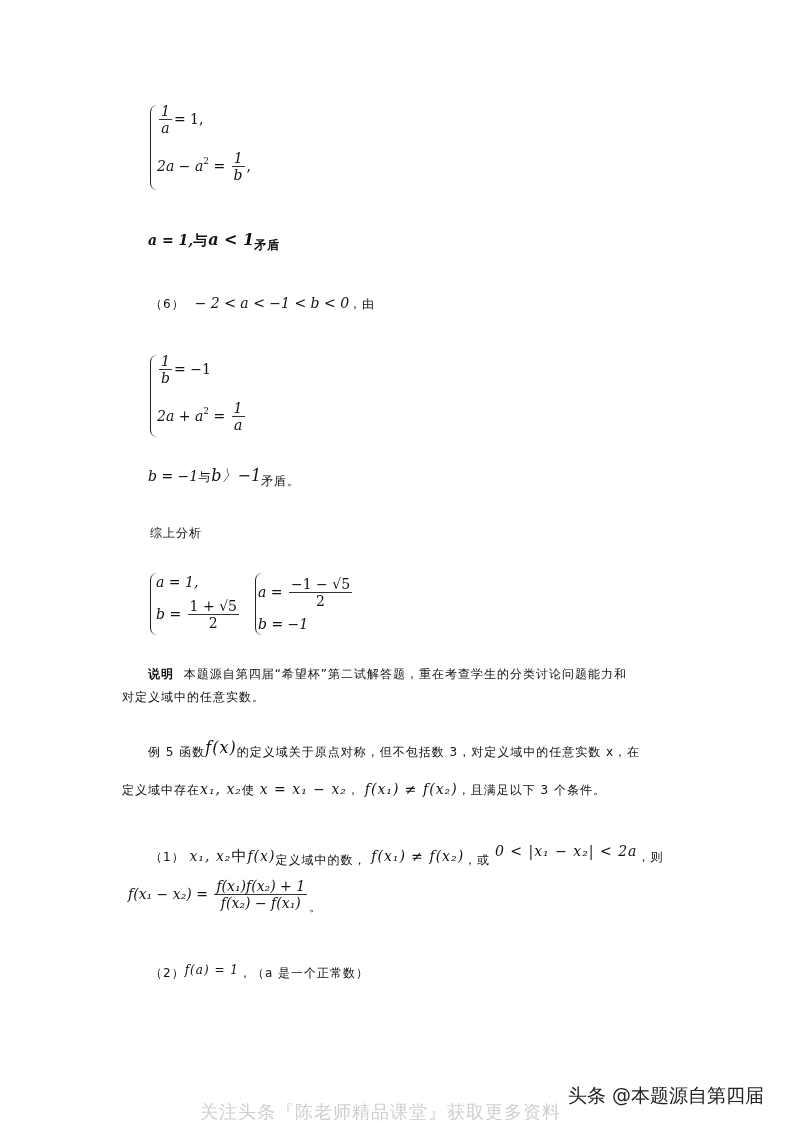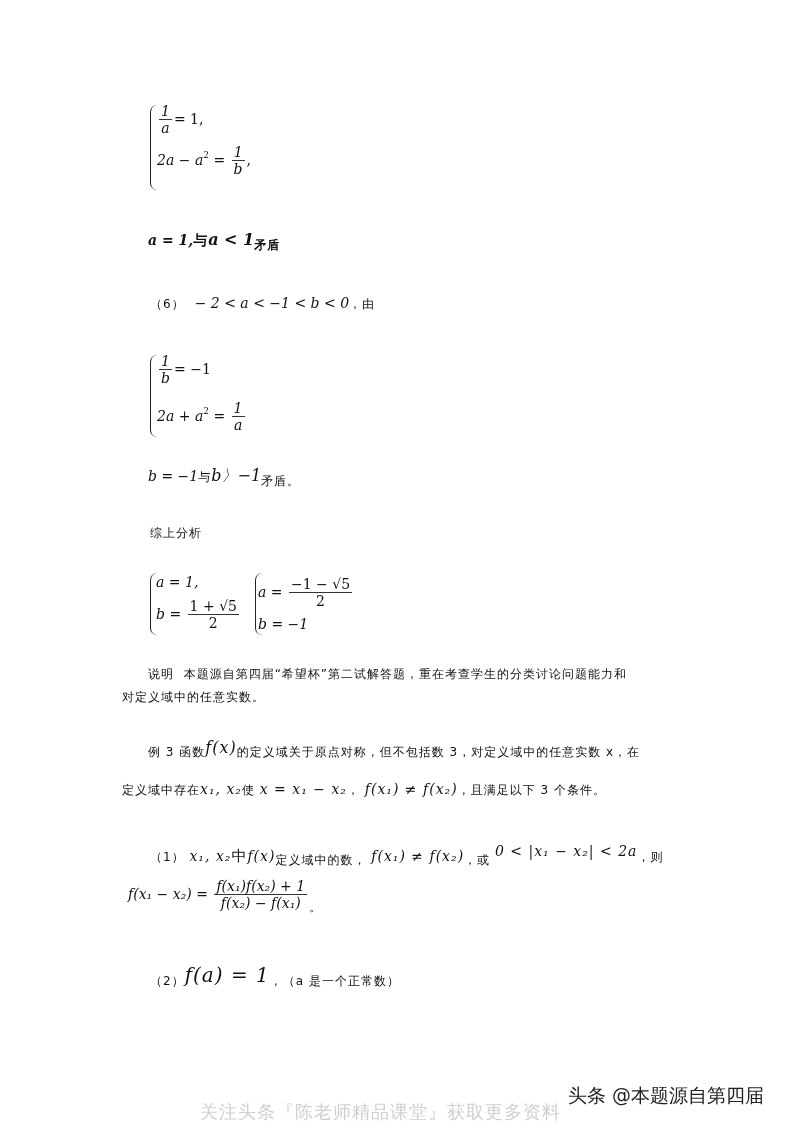--- a/index.html
+++ b/index.html
@@ -6,36 +6,36 @@
   body { width: 794px; height: 1123px; position: relative; overflow: hidden;
          font-family: "DejaVu Sans", sans-serif; color: #111; }
   .abs { position: absolute; white-space: nowrap; }
   .cn { font-size: 12px; letter-spacing: 1px; }
   .m { font-family: "DejaVu Serif", "Liberation Serif", serif; font-style: italic; font-size: 14px; }
   .mr { font-family: "DejaVu Serif", "Liberation Serif", serif; font-size: 14px; }
   .frac { display: inline-flex; flex-direction: column; align-items: center; vertical-align: middle; margin: 0 2px; }
   .frac .num { border-bottom: 1px solid #333; padding: 0 2px; line-height: 16px; }
   .frac .den { padding: 0 2px; line-height: 16px; }
   .sup { font-size: 9px; vertical-align: 7px; font-style: normal; }
-  .bold { font-weight: normal; margin-top: 20px; }
+  .bold { font-weight: bold; margin-top: 20px; }
   .wm-bottom { color: #cfcfcf; font-size: 18px; letter-spacing: 1px; font-family: Liberation Sans, sans-serif; }
   .wm-right { color: #222; font-size: 19px; font-family: "DejaVu Sans", sans-serif; }
   .brace-box { position: absolute; border-left: 1.5px solid #222; border-radius: 8px 0 0 8px; }
 </style>
 </head>
 <body>
 
 <div class="brace-box" style="left:150px; top:105px; width:6px; height:85px;"></div>
 <div class="abs" style="left:157px; top:103px;">
   <span class="frac m">
       <span class="num mr">1</span>
       <span class="den">a</span>
     </span><span class="mr">= 1,</span>
 </div>
-<div class="abs" style="left:157px; top:144px;">
+<div class="abs" style="left:157px; top:150px;">
   <span class="m">2a − a</span><span class="sup m">2</span><span class="mr"> = </span><span class="frac m">
       <span class="num mr">1</span>
       <span class="den">b</span>
     </span><span class="mr">,</span>
 </div>
 
 <div class="abs" style="left:148px; top:230px;font-weight:bold;">
   <span class="m">a = 1,</span><span class="cn" style="font-size:14px">与</span><span class="m" style="font-size:16px">a &lt; 1</span><span class="cn" style="vertical-align:-4px">矛盾</span>
 </div>
 
@@ -80,21 +80,21 @@
     </span>
 </div>
 <div class="abs m" style="left:258px; top:616px;">b = −1</div>
 
 <div class="abs cn" style="left:148px; top:666px;">
   <span class="bold">说明</span>&nbsp;&nbsp;<span>本题源自第四届“希望杯”第二试解答题，重在考查学生的分类讨论问题能力和</span>
 </div>
 <div class="abs cn" style="left:122px; top:689px;">对定义域中的任意实数。</div>
 
 <div class="abs cn" style="left:148px; top:738px;">
-  <span>例 3  函数</span><span class="m" style="font-size:16px; vertical-align:3px">f(x)</span><span>的定义域关于原点对称，但不包括数 3，对定义域中的任意实数 x，在</span>
+  <span>例 5  函数</span><span class="m" style="font-size:16px; vertical-align:3px">f(x)</span><span>的定义域关于原点对称，但不包括数 3，对定义域中的任意实数 x，在</span>
 </div>
 <div class="abs cn" style="left:122px; top:781px;">
   <span>定义域中存在</span><span class="m">x₁, x₂</span><span>使</span>
   <span class="m">x = x₁ − x₂</span><span>，</span>
   <span class="m">f(x₁) ≠ f(x₂)</span><span>，且满足以下 3 个条件。</span>
 </div>
 
 <div class="abs cn" style="left:150px; top:843px;">
   <span>（1）</span>
   <span class="m">x₁, x₂</span><span style="font-size:15px">中</span><span class="m">f(x)</span><span style="vertical-align:-3px">定义域中的数，</span>
@@ -102,17 +102,17 @@
   <span class="m" style="vertical-align:5px">0 &lt; |x₁ − x₂| &lt; 2a</span><span>，则</span>
 </div>
 <div class="abs" style="left:128px; top:878px;">
   <span class="m">f(x₁ − x₂) = </span><span class="frac m">
       <span class="num">f(x₁)f(x₂) + 1</span>
       <span class="den">f(x₂) − f(x₁)</span>
     </span><span class="cn" style="vertical-align:-12px">。</span>
 </div>
 
 <div class="abs cn" style="left:150px; top:963px;">
-  <span>（2）</span><span class="m" style="font-size:20px; vertical-align:3px">f(a) = 1</span><span>，（a 是一个正常数）</span>
+  <span>（2）</span><span class="m" style="font-size:12px; vertical-align:3px">f(a) = 1</span><span>，（a 是一个正常数）</span>
 </div>
 
 <div class="abs wm-right" style="left:568px; top:1083px;">头条 @本题源自第四届</div>
 <div class="abs wm-bottom" style="left:200px; top:1100px;">关注头条『陈老师精品课堂』获取更多资料</div>
 
 </body></html>

